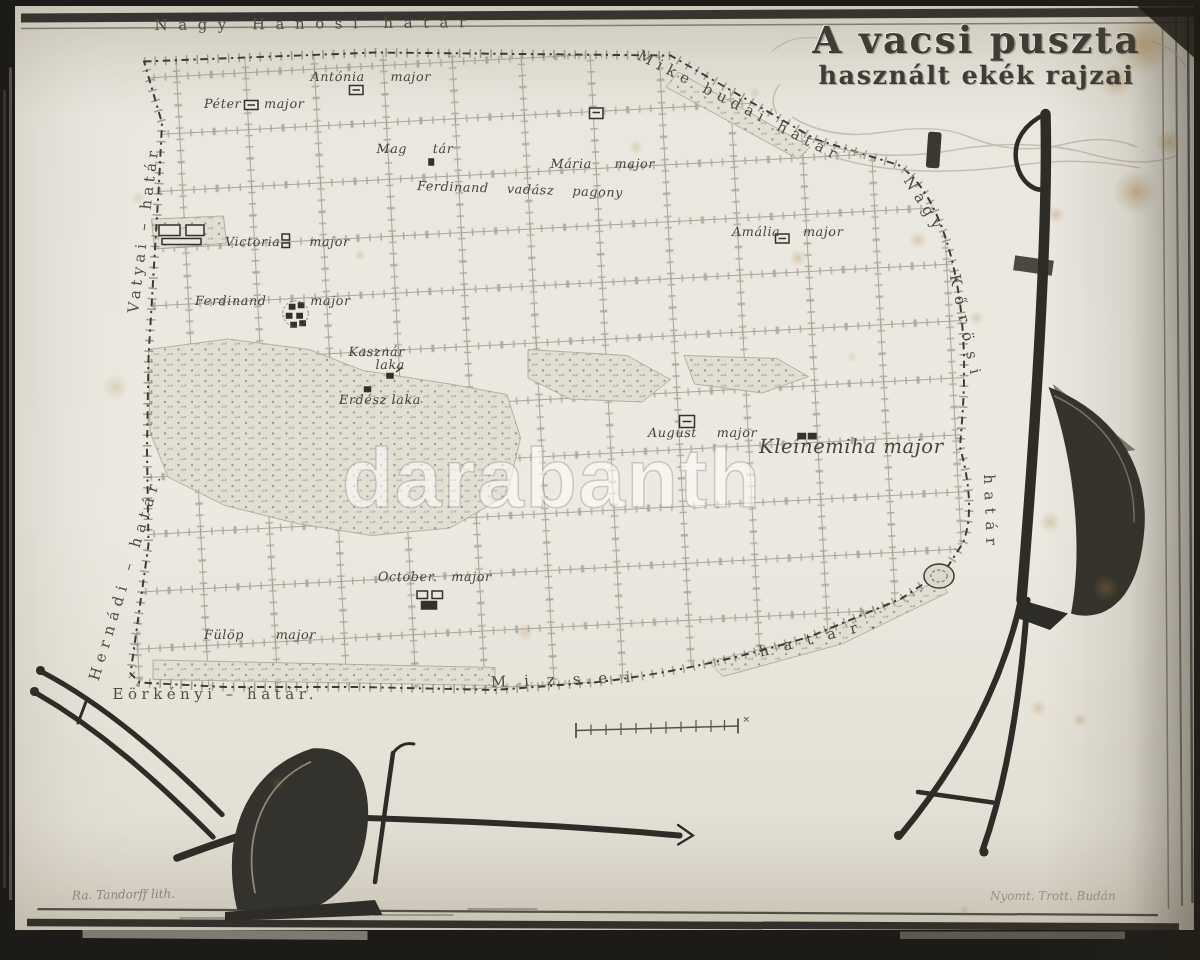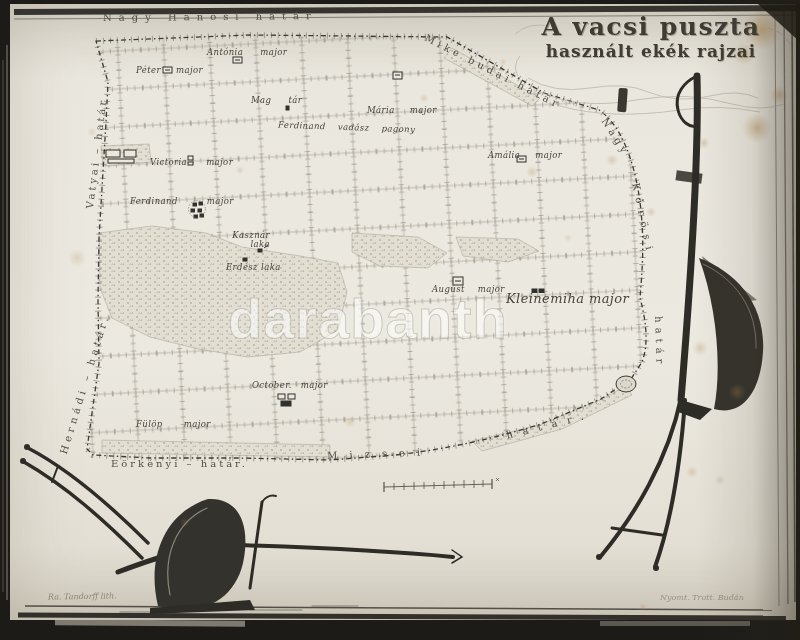--- a/index.html
+++ b/index.html
@@ -243,21 +243,21 @@
     <div class="t2">használt ekék rajzai</div>
   </div>
 
   <div class="blabel" style="left:103px;top:12px;letter-spacing:7px;transform:rotate(-.5deg);">Nagy Hanosi határ</div>
   <div class="blabel" style="left:428px;top:32px;letter-spacing:4px;transform:rotate(27deg);">Mike budai határ</div>
   <div class="blabel" style="left:609px;top:116px;letter-spacing:4px;transform:rotate(58deg);">Nagy</div>
   <div class="blabel" style="left:641px;top:182px;letter-spacing:7px;transform:rotate(78deg);">Kőrösi</div>
   <div class="blabel" style="left:664px;top:316px;letter-spacing:5px;transform:rotate(88deg);">határ</div>
   <div class="blabel" style="left:84px;top:208px;letter-spacing:3px;transform:rotate(-83deg);">Vatyai – határ</div>
   <div class="blabel" style="left:58px;top:452px;letter-spacing:4px;transform:rotate(-73deg);">Hernádi – határ.</div>
-  <div class="blabel" style="left:75px;top:458px;letter-spacing:3px;margin-left:36px;">Eörkényi – határ.</div>
+  <div class="blabel" style="left:75px;top:458px;letter-spacing:3px;">Eörkényi – határ.</div>
   <div class="blabel" style="left:327px;top:450px;letter-spacing:12px;transform:rotate(-2deg);">Mizsei</div>
   <div class="blabel" style="left:505px;top:430px;letter-spacing:10px;transform:rotate(-14deg);">határ.</div>
 
   <div class="plabel" style="left:207px;top:47px;word-spacing:14px;">Antónia major</div>
   <div class="plabel" style="left:136px;top:65px;word-spacing:12px;">Péter major</div>
   <div class="plabel" style="left:367px;top:61px;word-spacing:12px;margin-top:44px;">Mária major</div>
   <div class="plabel" style="left:251px;top:95px;word-spacing:14px;">Mag tár</div>
   <div class="plabel" style="left:278px;top:122px;word-spacing:9px;transform:rotate(2deg);">Ferdinand vadász pagony</div>
   <div class="plabel" style="left:150px;top:145px;word-spacing:16px;margin-top:12px;">Victoria major</div>
   <div class="plabel" style="left:488px;top:150px;word-spacing:12px;">Amália major</div>

